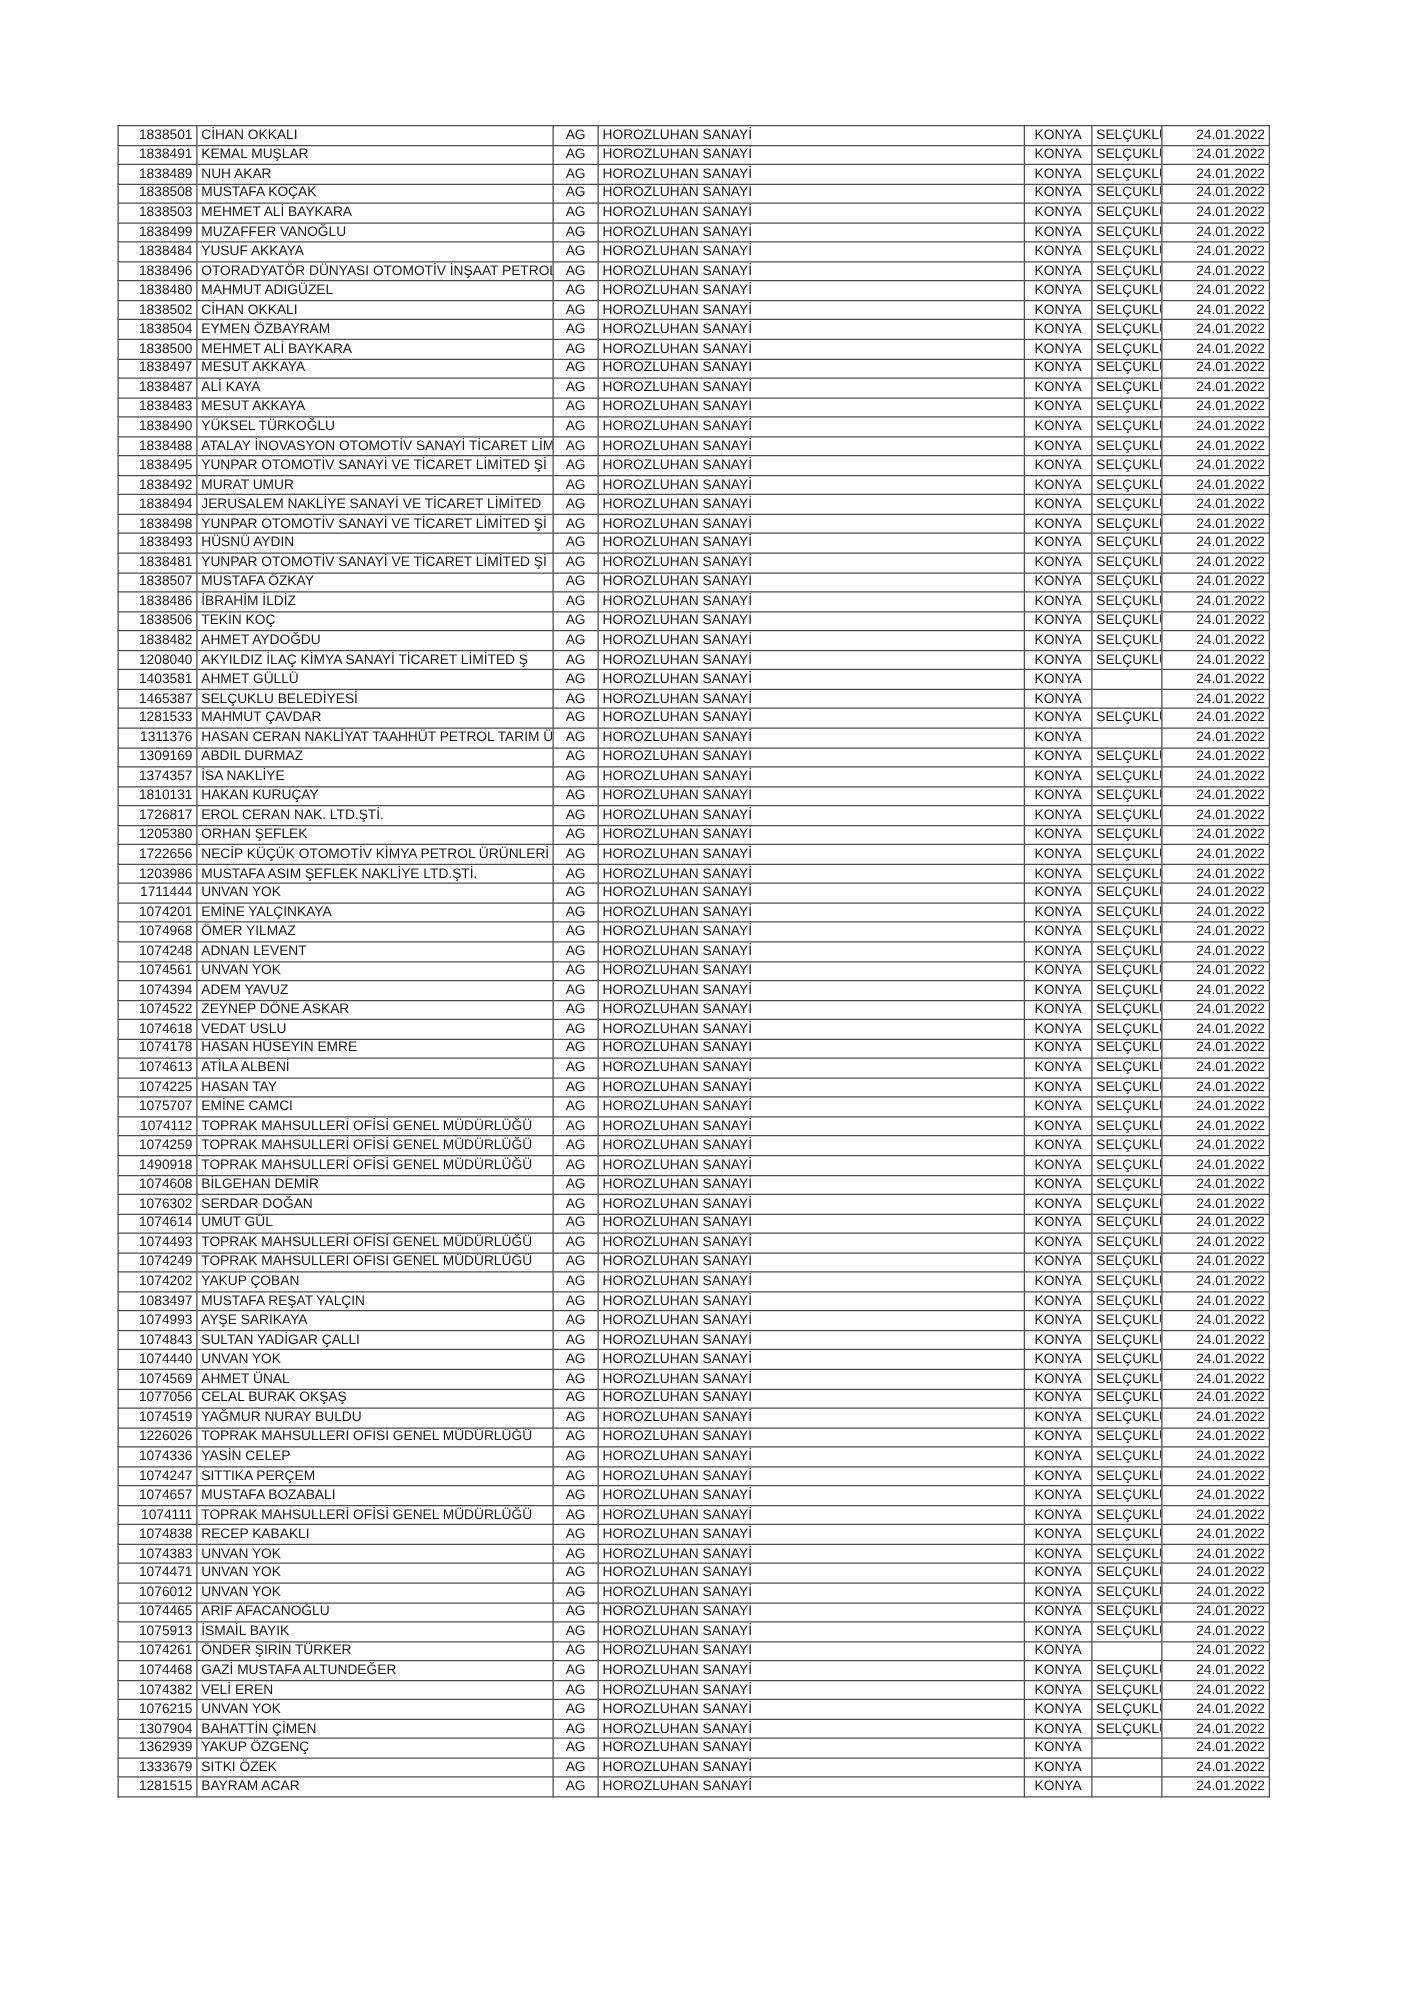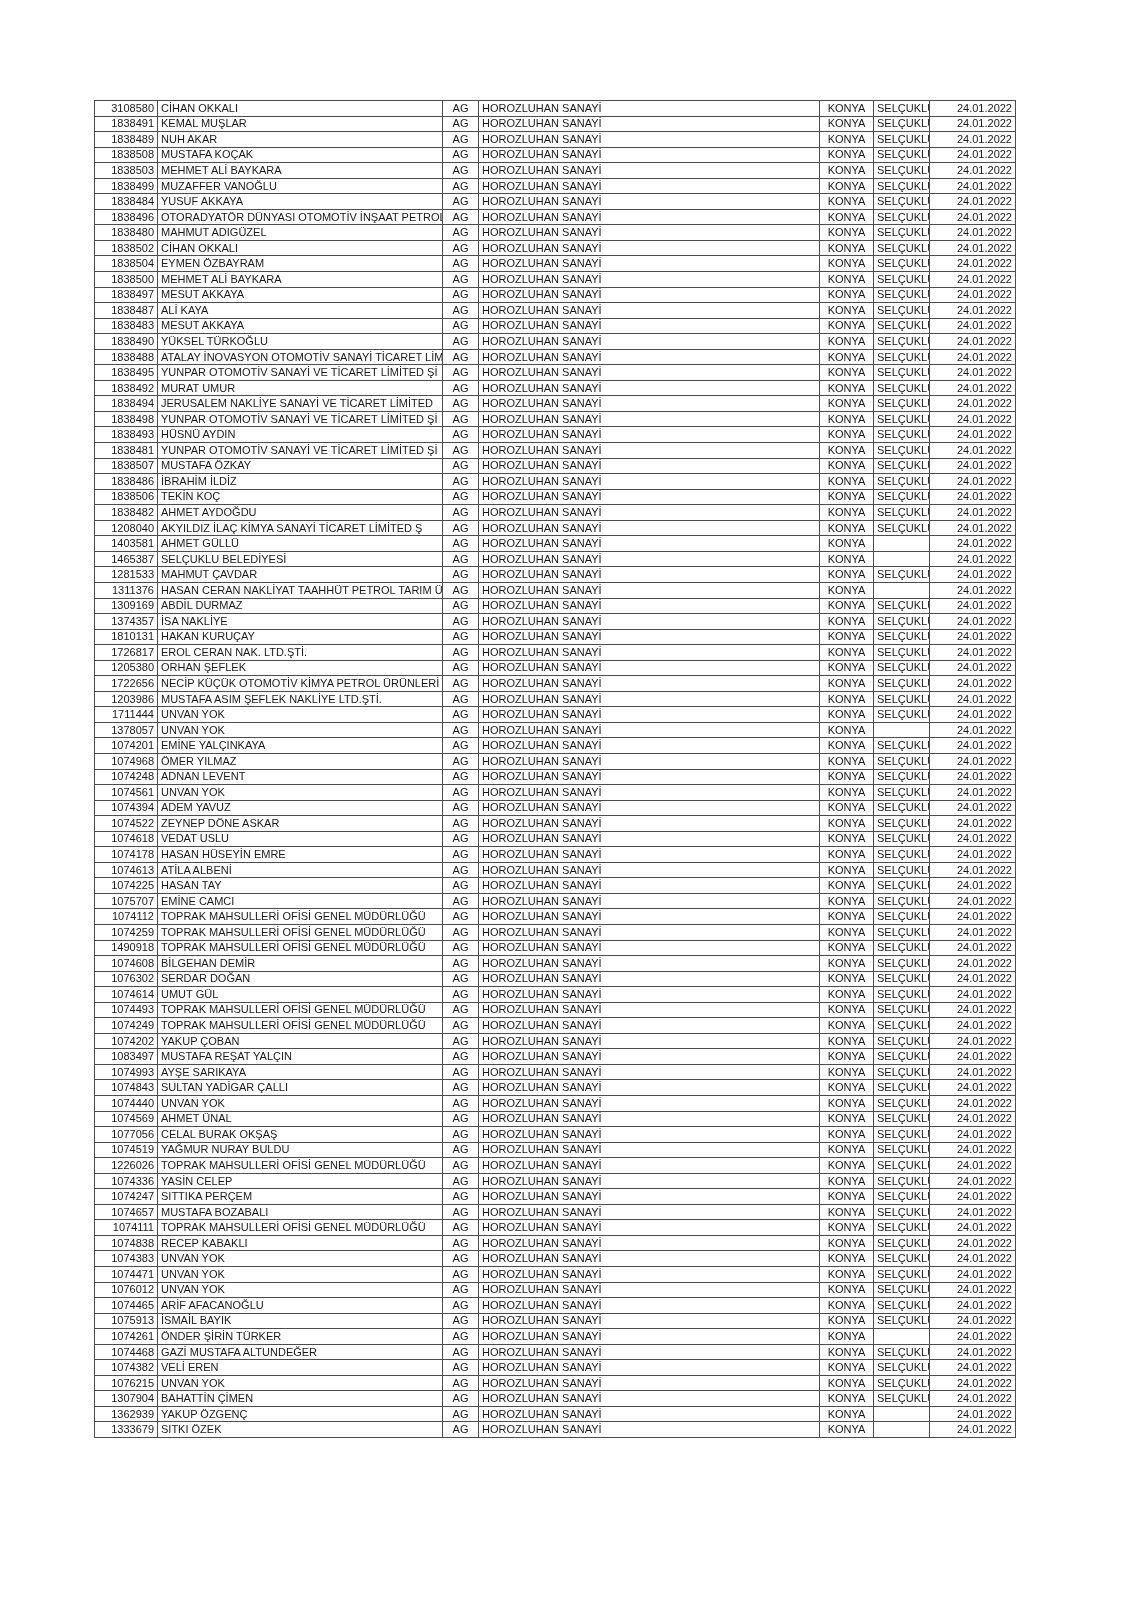--- a/index.html
+++ b/index.html
@@ -51,21 +51,21 @@
       <col style="width:63px">
       <col style="width:285px">
       <col style="width:36px">
       <col style="width:341px">
       <col style="width:54px">
       <col style="width:56px">
       <col style="width:86px">
     </colgroup>
     <tbody>
         <tr>
-          <td class="col-id">3108580</td>
+          <td class="col-id">1838501</td>
           <td class="col-name">CİHAN OKKALI</td>
           <td class="col-code">AG</td>
           <td class="col-company">HOROZLUHAN SANAYİ</td>
           <td class="col-province">KONYA</td>
           <td class="col-district">SELÇUKLU</td>
           <td class="col-date">24.01.2022</td>
         </tr>
         <tr>
           <td class="col-id">1838491</td>
           <td class="col-name">KEMAL MUŞLAR</td>
@@ -411,29 +411,20 @@
         <tr>
           <td class="col-id">1711444</td>
           <td class="col-name">UNVAN YOK</td>
           <td class="col-code">AG</td>
           <td class="col-company">HOROZLUHAN SANAYİ</td>
           <td class="col-province">KONYA</td>
           <td class="col-district">SELÇUKLU</td>
           <td class="col-date">24.01.2022</td>
         </tr>
         <tr>
-          <td class="col-id">1378057</td>
-          <td class="col-name">UNVAN YOK</td>
-          <td class="col-code">AG</td>
-          <td class="col-company">HOROZLUHAN SANAYİ</td>
-          <td class="col-province">KONYA</td>
-          <td class="col-district"></td>
-          <td class="col-date">24.01.2022</td>
-        </tr>
-        <tr>
           <td class="col-id">1074201</td>
           <td class="col-name">EMİNE YALÇINKAYA</td>
           <td class="col-code">AG</td>
           <td class="col-company">HOROZLUHAN SANAYİ</td>
           <td class="col-province">KONYA</td>
           <td class="col-district">SELÇUKLU</td>
           <td class="col-date">24.01.2022</td>
         </tr>
         <tr>
           <td class="col-id">1074968</td>
@@ -818,20 +809,29 @@
           <td class="col-name">YAKUP ÖZGENÇ</td>
           <td class="col-code">AG</td>
           <td class="col-company">HOROZLUHAN SANAYİ</td>
           <td class="col-province">KONYA</td>
           <td class="col-district"></td>
           <td class="col-date">24.01.2022</td>
         </tr>
         <tr>
           <td class="col-id">1333679</td>
           <td class="col-name">SITKI ÖZEK</td>
+          <td class="col-code">AG</td>
+          <td class="col-company">HOROZLUHAN SANAYİ</td>
+          <td class="col-province">KONYA</td>
+          <td class="col-district"></td>
+          <td class="col-date">24.01.2022</td>
+        </tr>
+        <tr>
+          <td class="col-id">1281515</td>
+          <td class="col-name">BAYRAM ACAR</td>
           <td class="col-code">AG</td>
           <td class="col-company">HOROZLUHAN SANAYİ</td>
           <td class="col-province">KONYA</td>
           <td class="col-district"></td>
           <td class="col-date">24.01.2022</td>
         </tr>
       </tbody>
   </table>
 </div>
 

